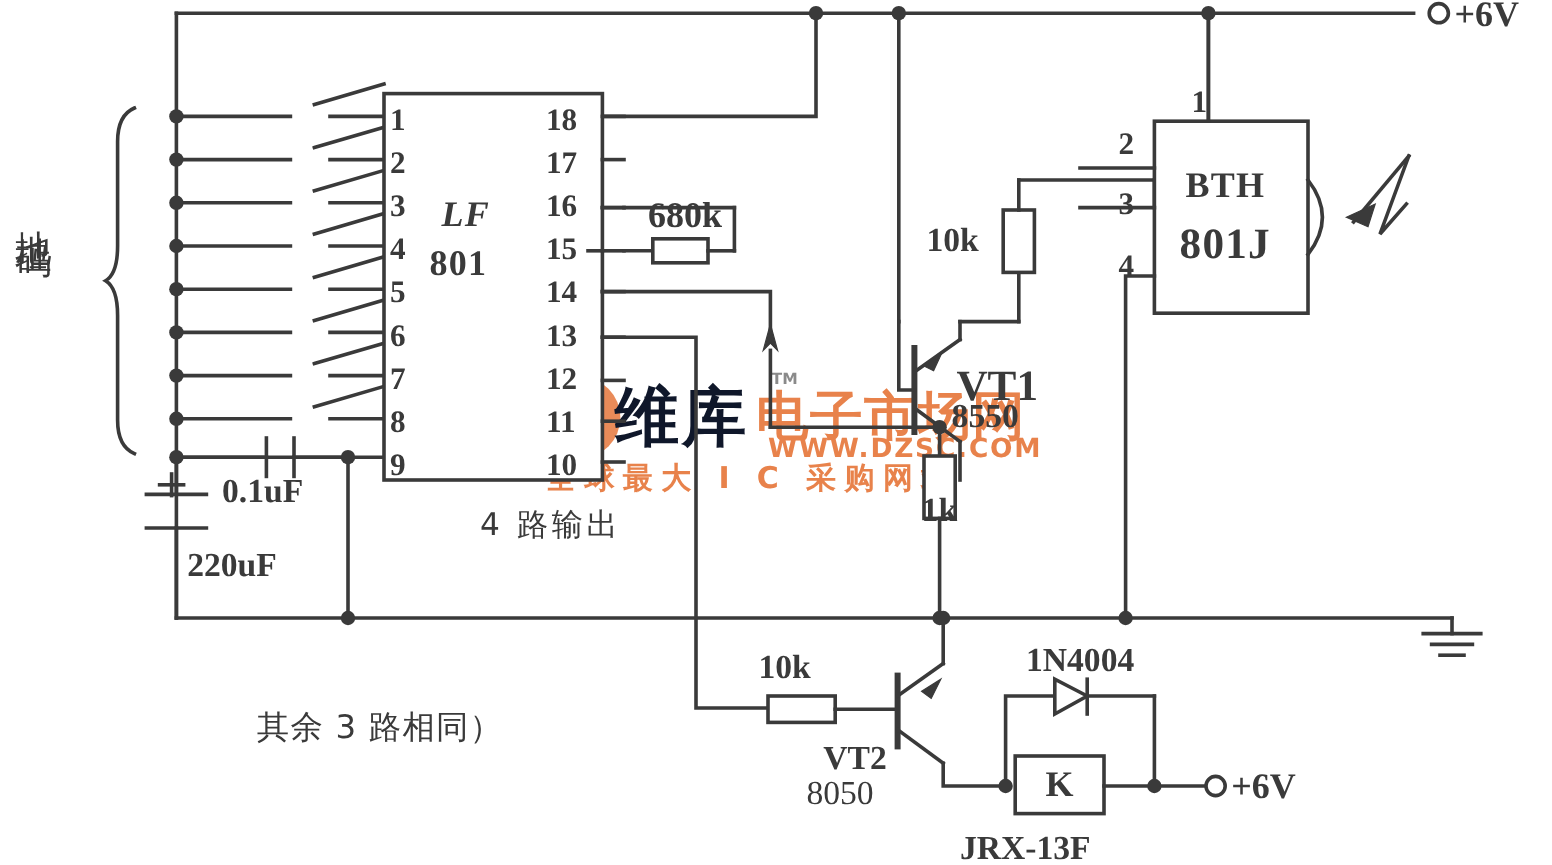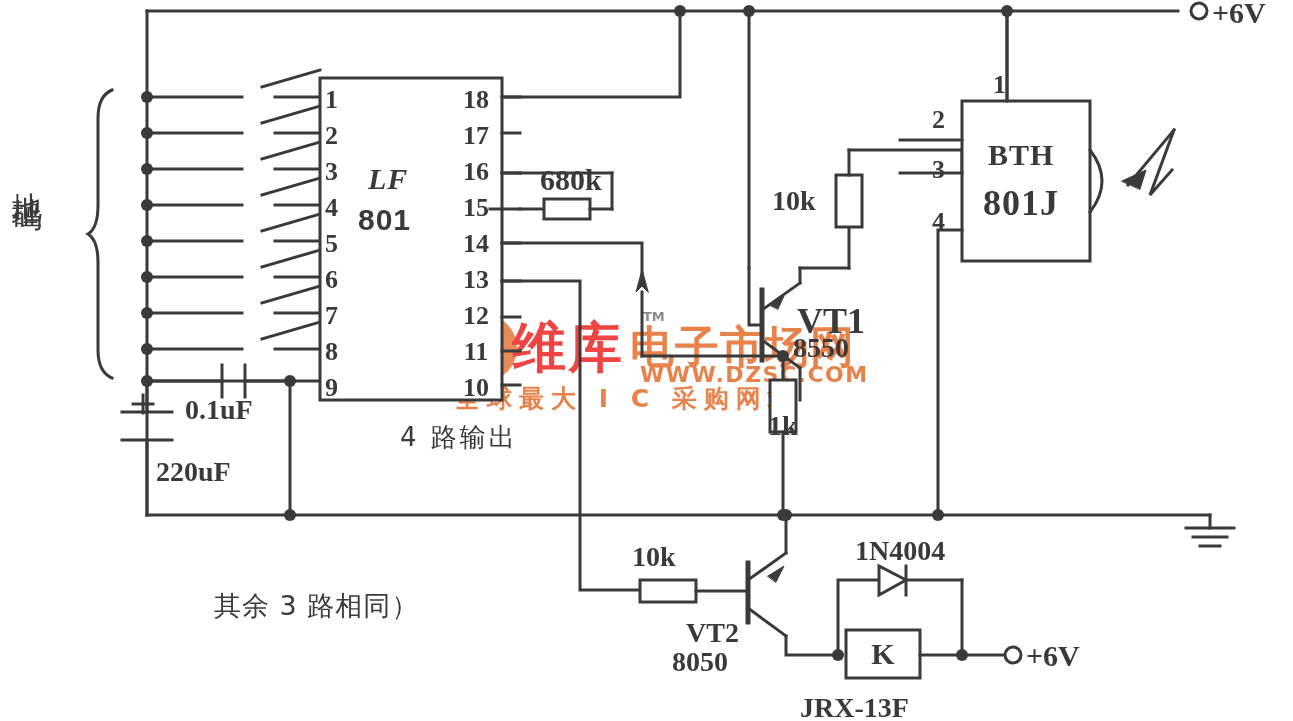--- a/index.html
+++ b/index.html
@@ -24,21 +24,21 @@
         <path d="M466 352 L472 346"></path>
       </g>
       <circle cx="481" cy="330" r="3.4" fill="#fff"></circle>
       <circle cx="483" cy="334" r="3.4" fill="#fff"></circle>
       <circle cx="496" cy="344" r="3.4" fill="#fff"></circle>
       <circle cx="464" cy="350" r="3.4" fill="#fff"></circle>
       <circle cx="497" cy="356" r="3.4" fill="#fff"></circle>
     </g>
   </svg>
 
-  <div class="wm" style="left:512px;top:312px;font-size:54px;font-weight:700;color:#ef4444;letter-spacing:2px;font-family:'DejaVu Sans',sans-serif;">维库</div>
+  <div class="wm" style="left:512px;top:312px;font-size:54px;font-weight:700;color:#0f172a;letter-spacing:2px;font-family:'DejaVu Sans',sans-serif;">维库</div>
   <div class="wm" style="left:630px;top:318px;font-size:44px;font-weight:700;color:#E8824B;letter-spacing:1px;font-family:'DejaVu Sans',sans-serif;">电子市场网</div>
   <div class="wm" style="left:643px;top:309px;font-size:13px;font-weight:700;color:#8a8a8a;font-family:'DejaVu Sans',sans-serif;">TM</div>
   <div class="wm" style="left:640px;top:362px;font-size:22px;font-weight:700;color:#E8824B;letter-spacing:1.5px;font-family:'DejaVu Sans',sans-serif;">WWW.DZSC.COM</div>
   <div class="wm" style="left:455px;top:382px;font-size:25px;font-weight:700;color:#E8824B;letter-spacing:7px;font-family:'DejaVu Sans',sans-serif;">全球最大 I C 采购网站</div>
 
   <svg class="layer">
     <g stroke="#3a3a3a" stroke-width="3" fill="none" stroke-linecap="square">
 
       <path d="M147 11 L1178 11"></path>
 
@@ -219,49 +219,49 @@
     <div>2</div>
     <div>3</div>
     <div>4</div>
     <div>5</div>
     <div>6</div>
     <div>7</div>
     <div>8</div>
     <div>9</div>
   </div>
 
-  <div style="position:absolute;left:455px;top:82px;font-size:26px;line-height:36px;color:#3a3a3a;font-family:'Liberation Serif',serif;font-weight:700;text-align:center;width:42px;">
+  <div style="position:absolute;left:455px;top:82px;font-size:26px;line-height:36px;color:#3a3a3a;font-family:'Liberation Serif',serif;font-weight:700;text-align:left;width:42px;">
     <div>18</div>
     <div>17</div>
     <div>16</div>
     <div>15</div>
     <div>14</div>
     <div>13</div>
     <div>12</div>
     <div>11</div>
     <div>10</div>
   </div>
 
   <div style="position:absolute;left:368px;top:162px;font-size:30px;color:#3a3a3a;font-family:'Liberation Serif',serif;font-weight:700;letter-spacing:1px;font-style:italic;">LF</div>
-  <div style="position:absolute;left:358px;top:203px;font-size:30px;color:#3a3a3a;font-family:Liberation Sans, sans-serif;font-weight:700;letter-spacing:1px;">801</div>
+  <div style="position:absolute;left:358px;top:203px;font-size:30px;color:#3a3a3a;font-family:Liberation Serif, serif;font-weight:700;letter-spacing:1px;">801</div>
 
   <div style="position:absolute;left:400px;top:420px;font-size:26px;color:#3a3a3a;font-family:'DejaVu Sans',sans-serif;letter-spacing:3px;">4 路输出</div>
 
   <div style="position:absolute;left:185px;top:394px;font-size:28px;color:#3a3a3a;font-family:'Liberation Serif',serif;font-weight:700;">0.1uF</div>
   <div style="position:absolute;left:156px;top:456px;font-size:28px;color:#3a3a3a;font-family:'Liberation Serif',serif;font-weight:700;">220uF</div>
 
   <div style="position:absolute;left:540px;top:163px;font-size:30px;color:#3a3a3a;font-family:'Liberation Serif',serif;font-weight:700;">680k</div>
   <div style="position:absolute;left:772px;top:185px;font-size:28px;color:#3a3a3a;font-family:'Liberation Serif',serif;font-weight:700;">10k</div>
   <div style="position:absolute;left:768px;top:410px;font-size:28px;color:#3a3a3a;font-family:'Liberation Serif',serif;font-weight:700;">1k</div>
   <div style="position:absolute;left:632px;top:541px;font-size:28px;color:#3a3a3a;font-family:'Liberation Serif',serif;font-weight:700;">10k</div>
 
   <div style="position:absolute;left:797px;top:300px;font-size:36px;color:#3a3a3a;font-family:'Liberation Serif',serif;font-weight:700;text-align:right;">VT1</div>
   <div style="position:absolute;left:793px;top:332px;font-size:28px;color:#3a3a3a;font-family:'Liberation Serif',serif;font-weight:700;">8550</div>
   <div style="position:absolute;left:686px;top:617px;font-size:28px;color:#3a3a3a;font-family:'Liberation Serif',serif;font-weight:700;">VT2</div>
-  <div style="position:absolute;left:672px;top:646px;font-size:28px;color:#3a3a3a;font-family:'Liberation Serif',serif;font-weight:700;">8050</div>
+  <div style="position:absolute;left:672px;top:646px;font-size:28px;color:#3a3a3a;font-family:'Liberation Serif',serif;font-weight:400;">8050</div>
 
   <div style="position:absolute;left:855px;top:535px;font-size:28px;color:#3a3a3a;font-family:'Liberation Serif',serif;font-weight:700;">1N4004</div>
   <div style="position:absolute;left:846px;top:637px;width:74px;text-align:center;font-size:30px;color:#3a3a3a;font-family:'Liberation Serif',serif;font-weight:700;">K</div>
   <div style="position:absolute;left:800px;top:692px;font-size:28px;color:#3a3a3a;font-family:'Liberation Serif',serif;font-weight:700;">JRX-13F</div>
 
   <div style="position:absolute;left:988px;top:138px;font-size:30px;color:#3a3a3a;font-family:'Liberation Serif',serif;font-weight:700;letter-spacing:1px;">BTH</div>
   <div style="position:absolute;left:983px;top:182px;font-size:36px;color:#3a3a3a;font-family:'Liberation Serif',serif;font-weight:700;letter-spacing:1px;">801J</div>
 
   <div style="position:absolute;left:993px;top:70px;font-size:26px;color:#3a3a3a;font-family:'Liberation Serif',serif;font-weight:700;">1</div>
   <div style="position:absolute;left:932px;top:105px;font-size:26px;color:#3a3a3a;font-family:'Liberation Serif',serif;font-weight:700;">2</div>

